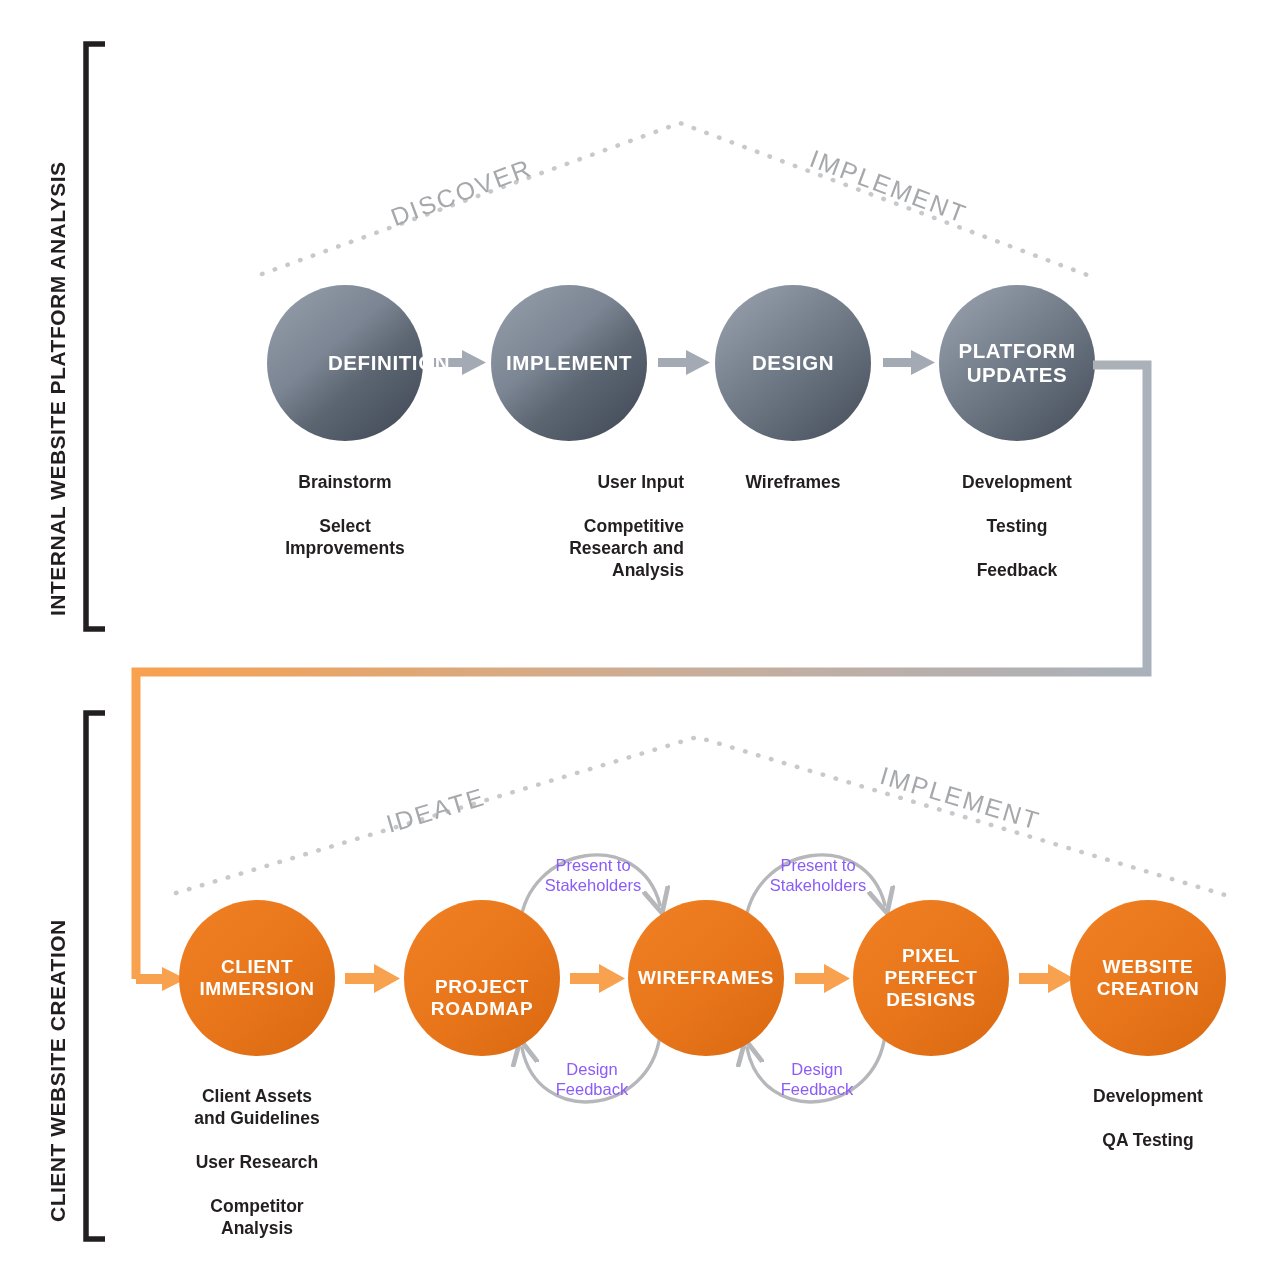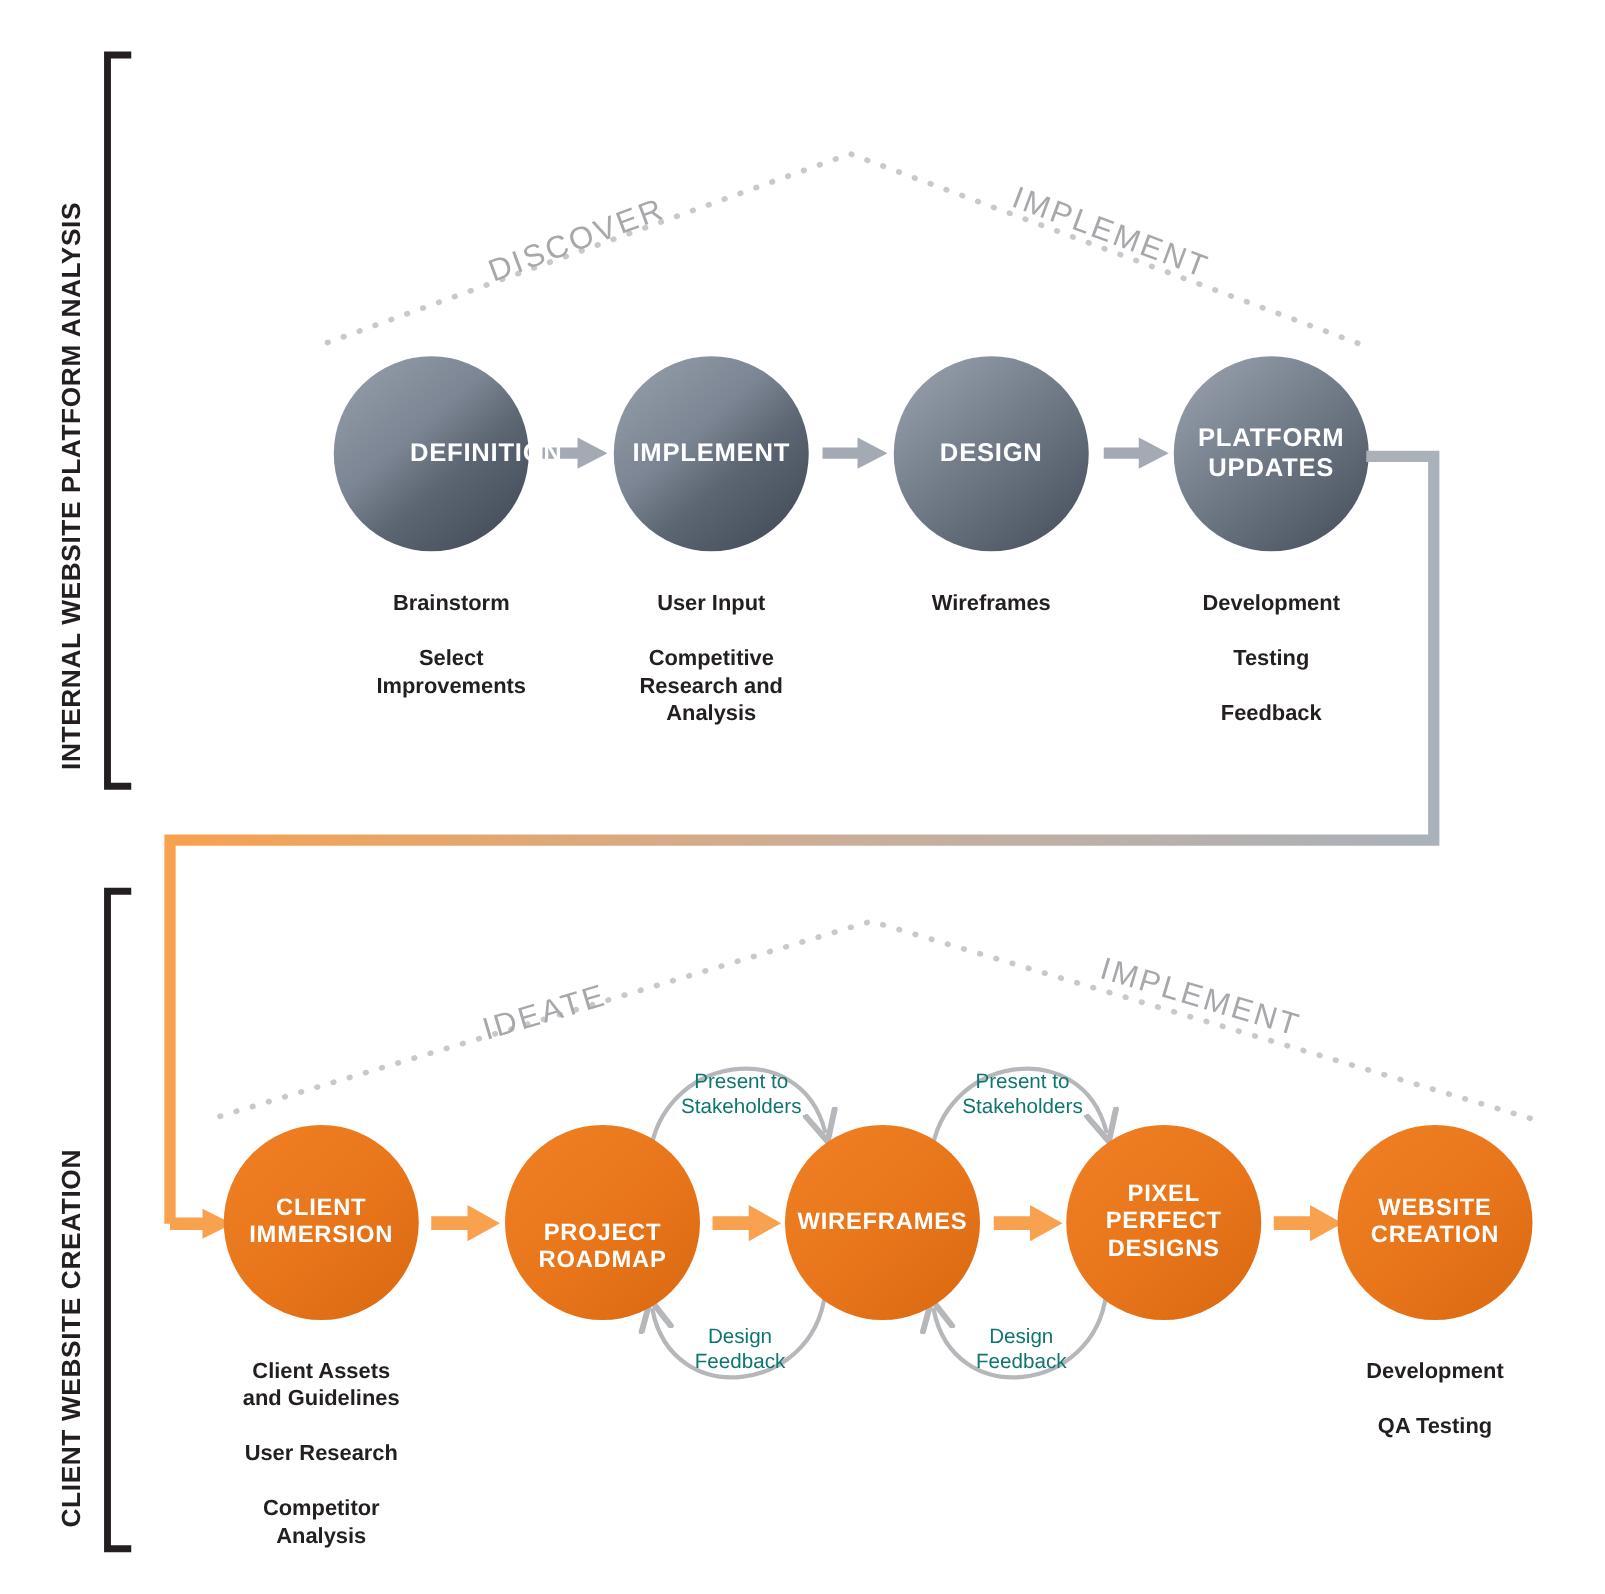--- a/index.html
+++ b/index.html
@@ -65,21 +65,21 @@
     color: #a6a8ab;
     font-size: 25px;
     letter-spacing: 2.2px;
     font-weight: normal;
     white-space: nowrap;
     transform-origin: 0 0;
   }
   .loop-text {
     position: absolute;
     text-align: center;
-    color: #0f766e;
+    color: #8b5cf6;
     font-size: 16.5px;
     line-height: 1.2;
     white-space: pre-line;
     transform: translateX(-50%);
   }
 </style>
 </head>
 <body>
 
 <div id="stage">
@@ -201,25 +201,25 @@
 
   <div class="phase-word" style="left:387px; top:205px; transform: rotate(-20.5deg);">DISCOVER</div>
   <div class="phase-word" style="left:816px; top:144px; transform: rotate(20.5deg);">IMPLEMENT</div>
 
   <div class="node-label" style="left:345px; top:363px;margin-left:44px;">DEFINITION</div>
   <div class="node-label" style="left:569px; top:363px;">IMPLEMENT</div>
   <div class="node-label" style="left:793px; top:363px;">DESIGN</div>
   <div class="node-label" style="left:1017px; top:363px;">PLATFORM
 UPDATES</div>
 
-  <div class="caption" style="left:361px; top:471px; width:230px;">Brainstorm
+  <div class="caption" style="left:345px; top:471px; width:230px;">Brainstorm
 
 Select
 Improvements</div>
-  <div class="caption" style="left:569px; top:471px; width:230px;">User Input
+  <div class="caption" style="left:569px; top:471px; width:230px;text-align:right;">User Input
 
 Competitive
 Research and
 Analysis</div>
   <div class="caption" style="left:793px; top:471px; width:230px;">Wireframes</div>
   <div class="caption" style="left:1017px; top:471px; width:230px;">Development
 
 Testing
 
 Feedback</div>

